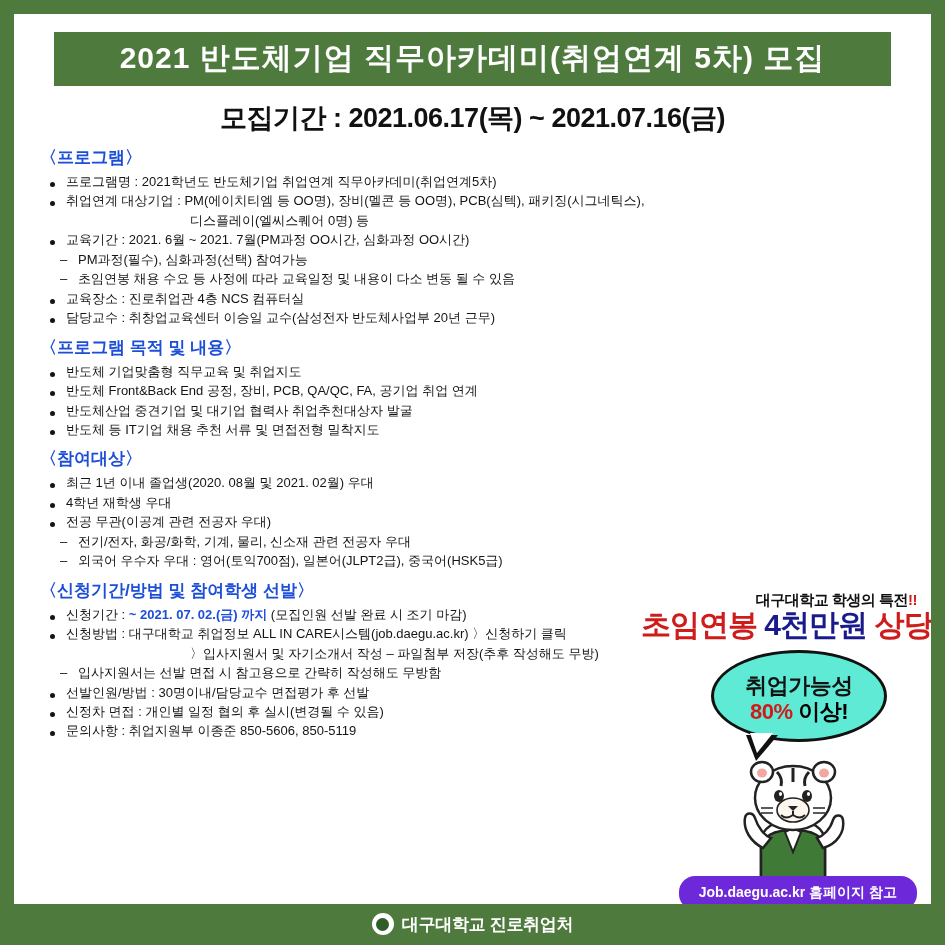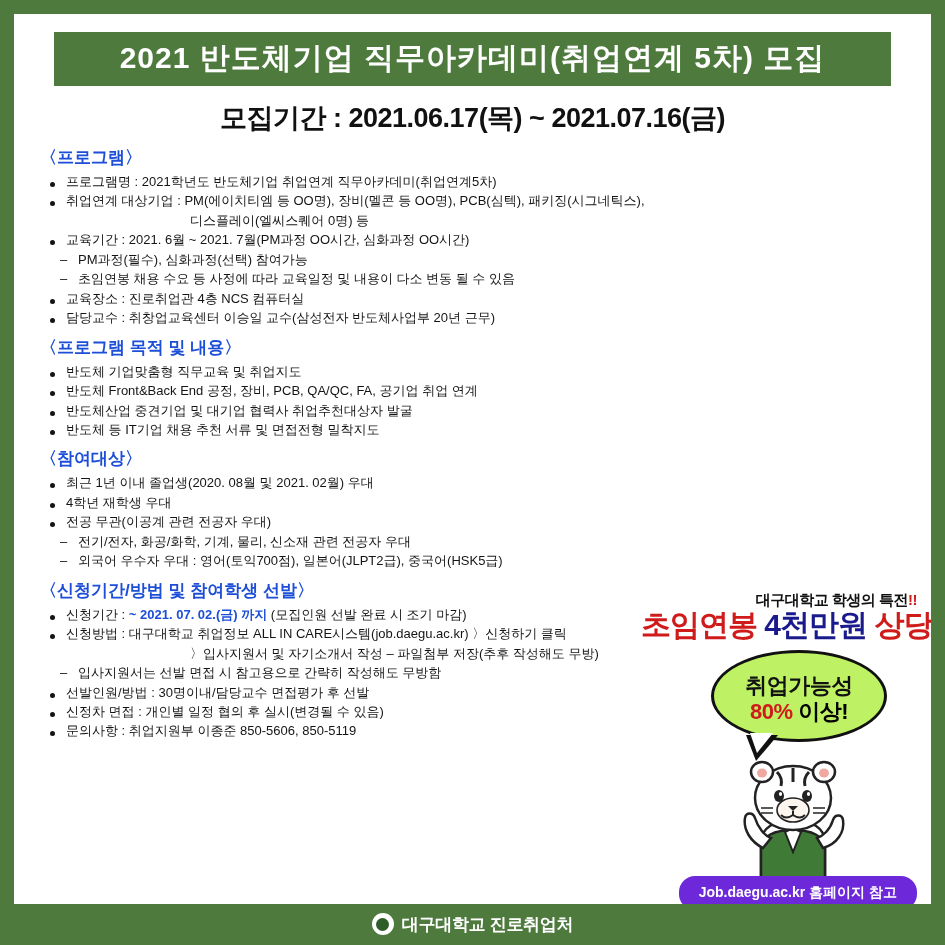--- a/index.html
+++ b/index.html
@@ -113,21 +113,21 @@
   .callout .big .c3 { color:#d01b1b; }
   
   .bubble {
     position:absolute;
     right:44px;
     top:636px;
     width:176px;
     height:92px;
     border:3px solid #111111;
     border-radius:50%;
-    background:#bef264;
+    background:#5eead4;
     text-align:center;
     box-sizing:border-box;
     padding-top:20px;
     line-height:1.18;
   }
   .bubble .l1 { font-size:22px; font-weight:bold; color:#111111; letter-spacing:-0.5px;}
   .bubble .l2 { font-size:22px; font-weight:bold; letter-spacing:-0.5px;}
   .bubble .l2 .pct { color:#d01b1b; }
   .bubble:after {
     content:"";

